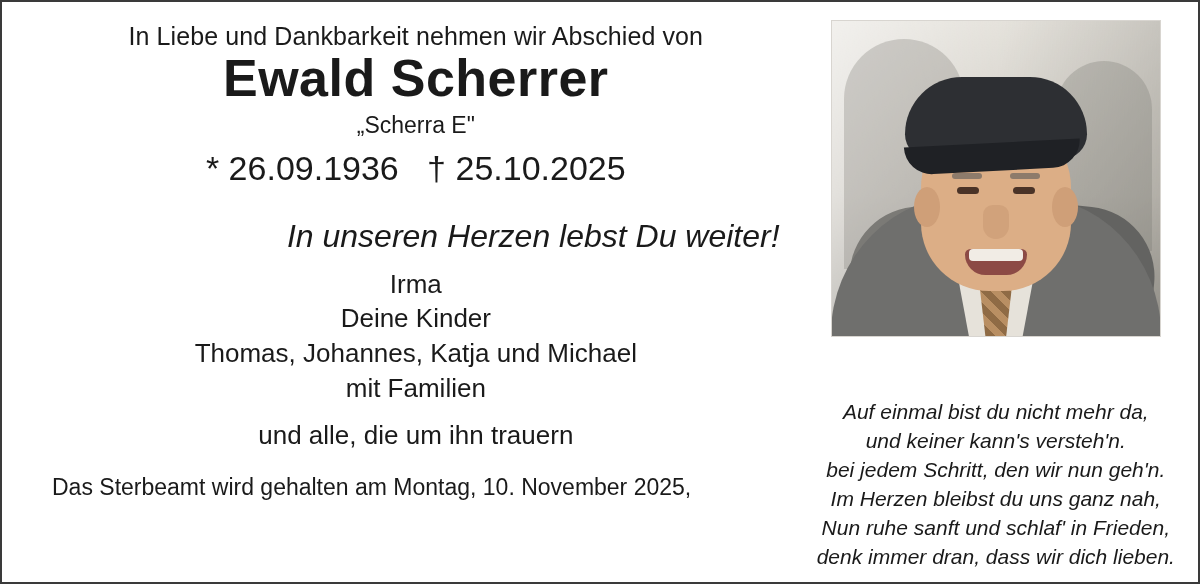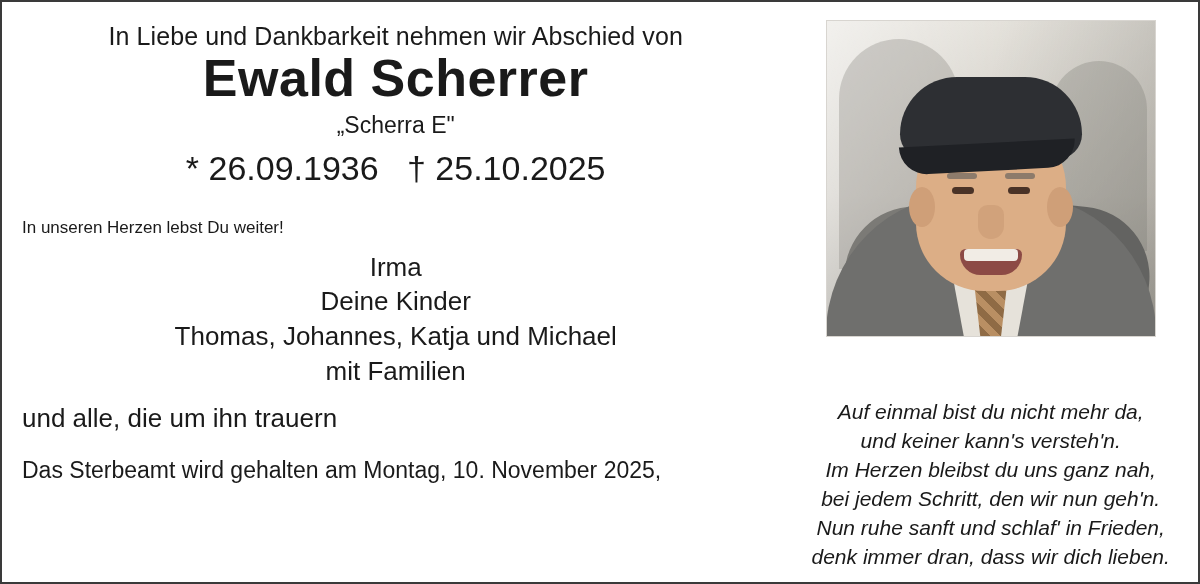--- a/index.html
+++ b/index.html
@@ -18,20 +18,21 @@
     box-sizing: border-box;
     border: 2px solid #3a3a3a;
     background: #ffffff;
     overflow: hidden;
   }
   .inner {
     position: absolute;
     left: 0; top: 0; right: 0; bottom: 0;
     display: flex;
     flex-direction: row;
+    padding-left: 30px;
   }
   .left-col {
     width: 790px;
     box-sizing: border-box;
     padding: 14px 20px 8px 20px;
     display: flex;
     flex-direction: column;
   }
   .right-col {
     width: 410px;
@@ -63,34 +64,35 @@
     font-size: 23px;
     margin-top: 6px;
   }
   .dates {
     text-align: center;
     font-size: 34px;
     margin-top: 10px;
     white-space: pre;
   }
   .verse {
-    text-align: left;
-    font-size: 17px;
+    text-align: right;
+    font-size: 32px;
     margin-top: 30px;
+    font-style: italic;
   }
   .family-block {
     text-align: center;
     margin-top: 12px;
   }
   .family-block div {
     font-size: 26px;
     line-height: 1.34;
   }
   .closing {
-    text-align: left;
+    text-align: center;
     font-size: 26px;
     margin-top: 14px;
   }
   .address-block {
     margin-top: 26px;
     font-size: 23px;
     line-height: 1.42;
   }
   .address-label {
     text-decoration: underline;
@@ -328,21 +330,21 @@
         <div class="mouth">
             <div class="teeth"></div>
           </div>
         <div class="cap"></div>
         <div class="cap-brim"></div>
       </div>
 
       <div class="poem">
         <div>Auf einmal bist du nicht mehr da,</div>
         <div>und keiner kann's versteh'n.</div>
+        <div>bei jedem Schritt, den wir nun geh'n.</div>
         <div>Im Herzen bleibst du uns ganz nah,</div>
-        <div>bei jedem Schritt, den wir nun geh'n.</div>
         <div>Nun ruhe sanft und schlaf' in Frieden,</div>
         <div>denk immer dran, dass wir dich lieben.</div>
       </div>
     </div>
 
   </div>
 </div>
 
 </body></html>

